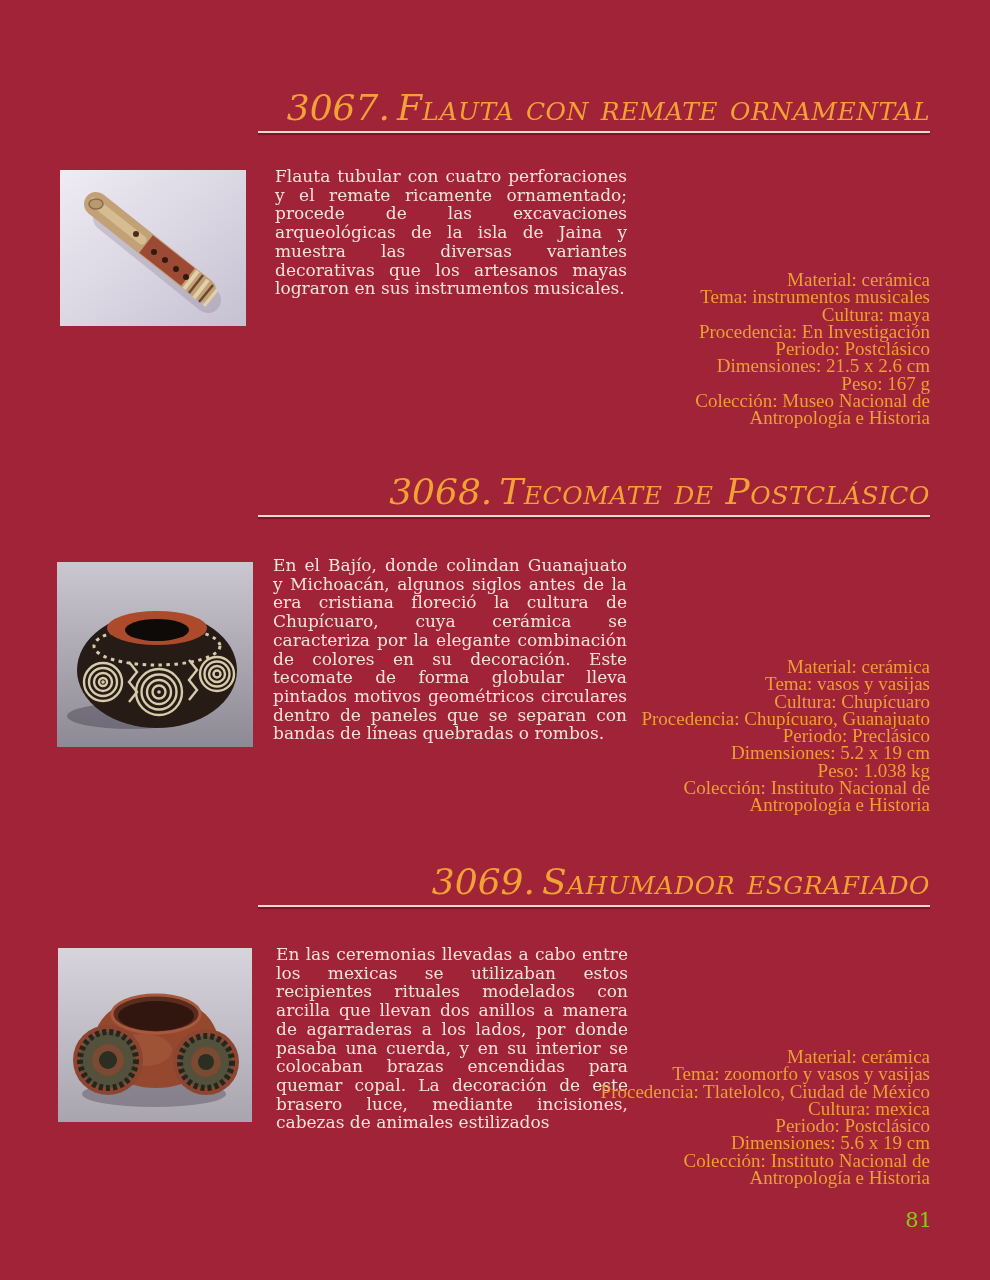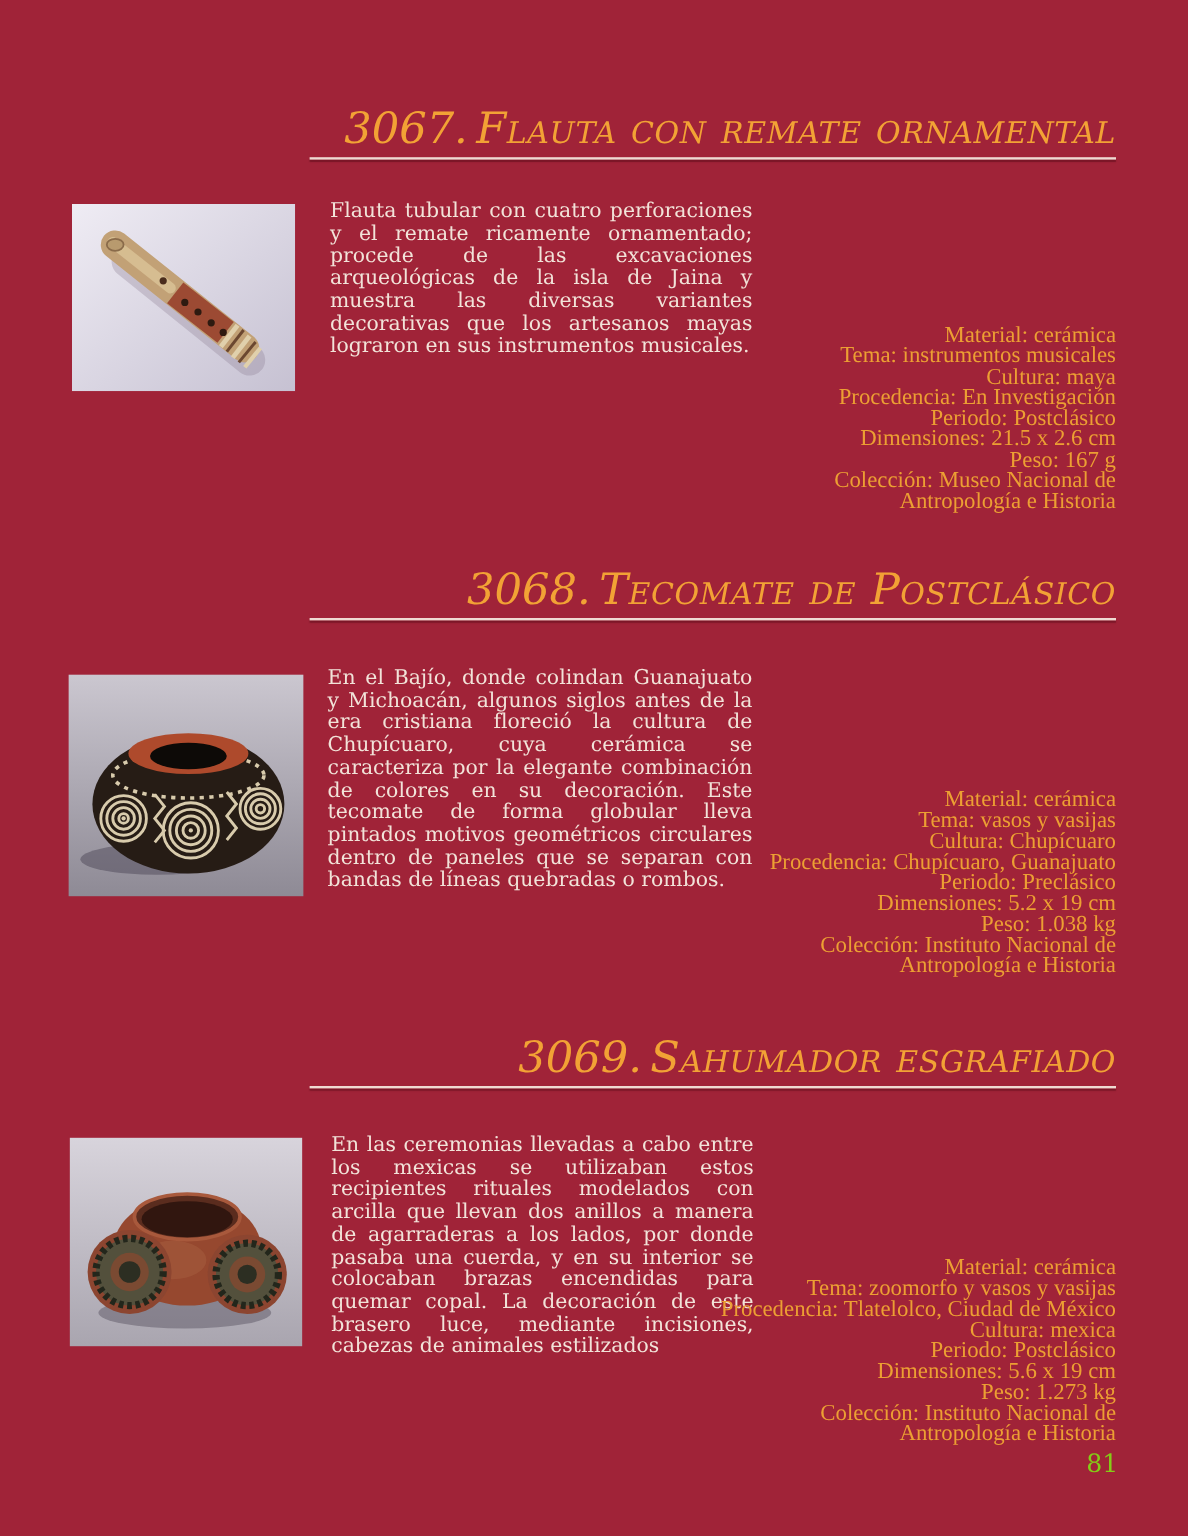--- a/index.html
+++ b/index.html
@@ -201,21 +201,20 @@
 
     <p class="desc" style="left:276px;top:945px;width:352px">En las ceremonias llevadas a cabo entre los mexicas se utilizaban estos recipientes rituales modelados con arcilla que llevan dos anillos a manera de agarraderas a los lados, por donde pasaba una cuerda, y en su interior se colocaban brazas encendidas para quemar copal. La decoración de este brasero luce, mediante incisiones, cabezas de animales estilizados</p>
 
     <div class="meta" style="top:1048px">
       <div>Material: cerámica</div>
       <div>Tema: zoomorfo y vasos y vasijas</div>
       <div>Procedencia: Tlatelolco, Ciudad de México</div>
       <div>Cultura: mexica</div>
       <div>Periodo: Postclásico</div>
       <div>Dimensiones: 5.6 x 19 cm</div>
-      <div>Peso: 1.273 kg</div>
       <div>Colección: Instituto Nacional de</div>
       <div>Antropología e Historia</div>
     </div>
   </section>
 
   <div class="page-number">81</div>
 
 </div>
 
 </body></html>

